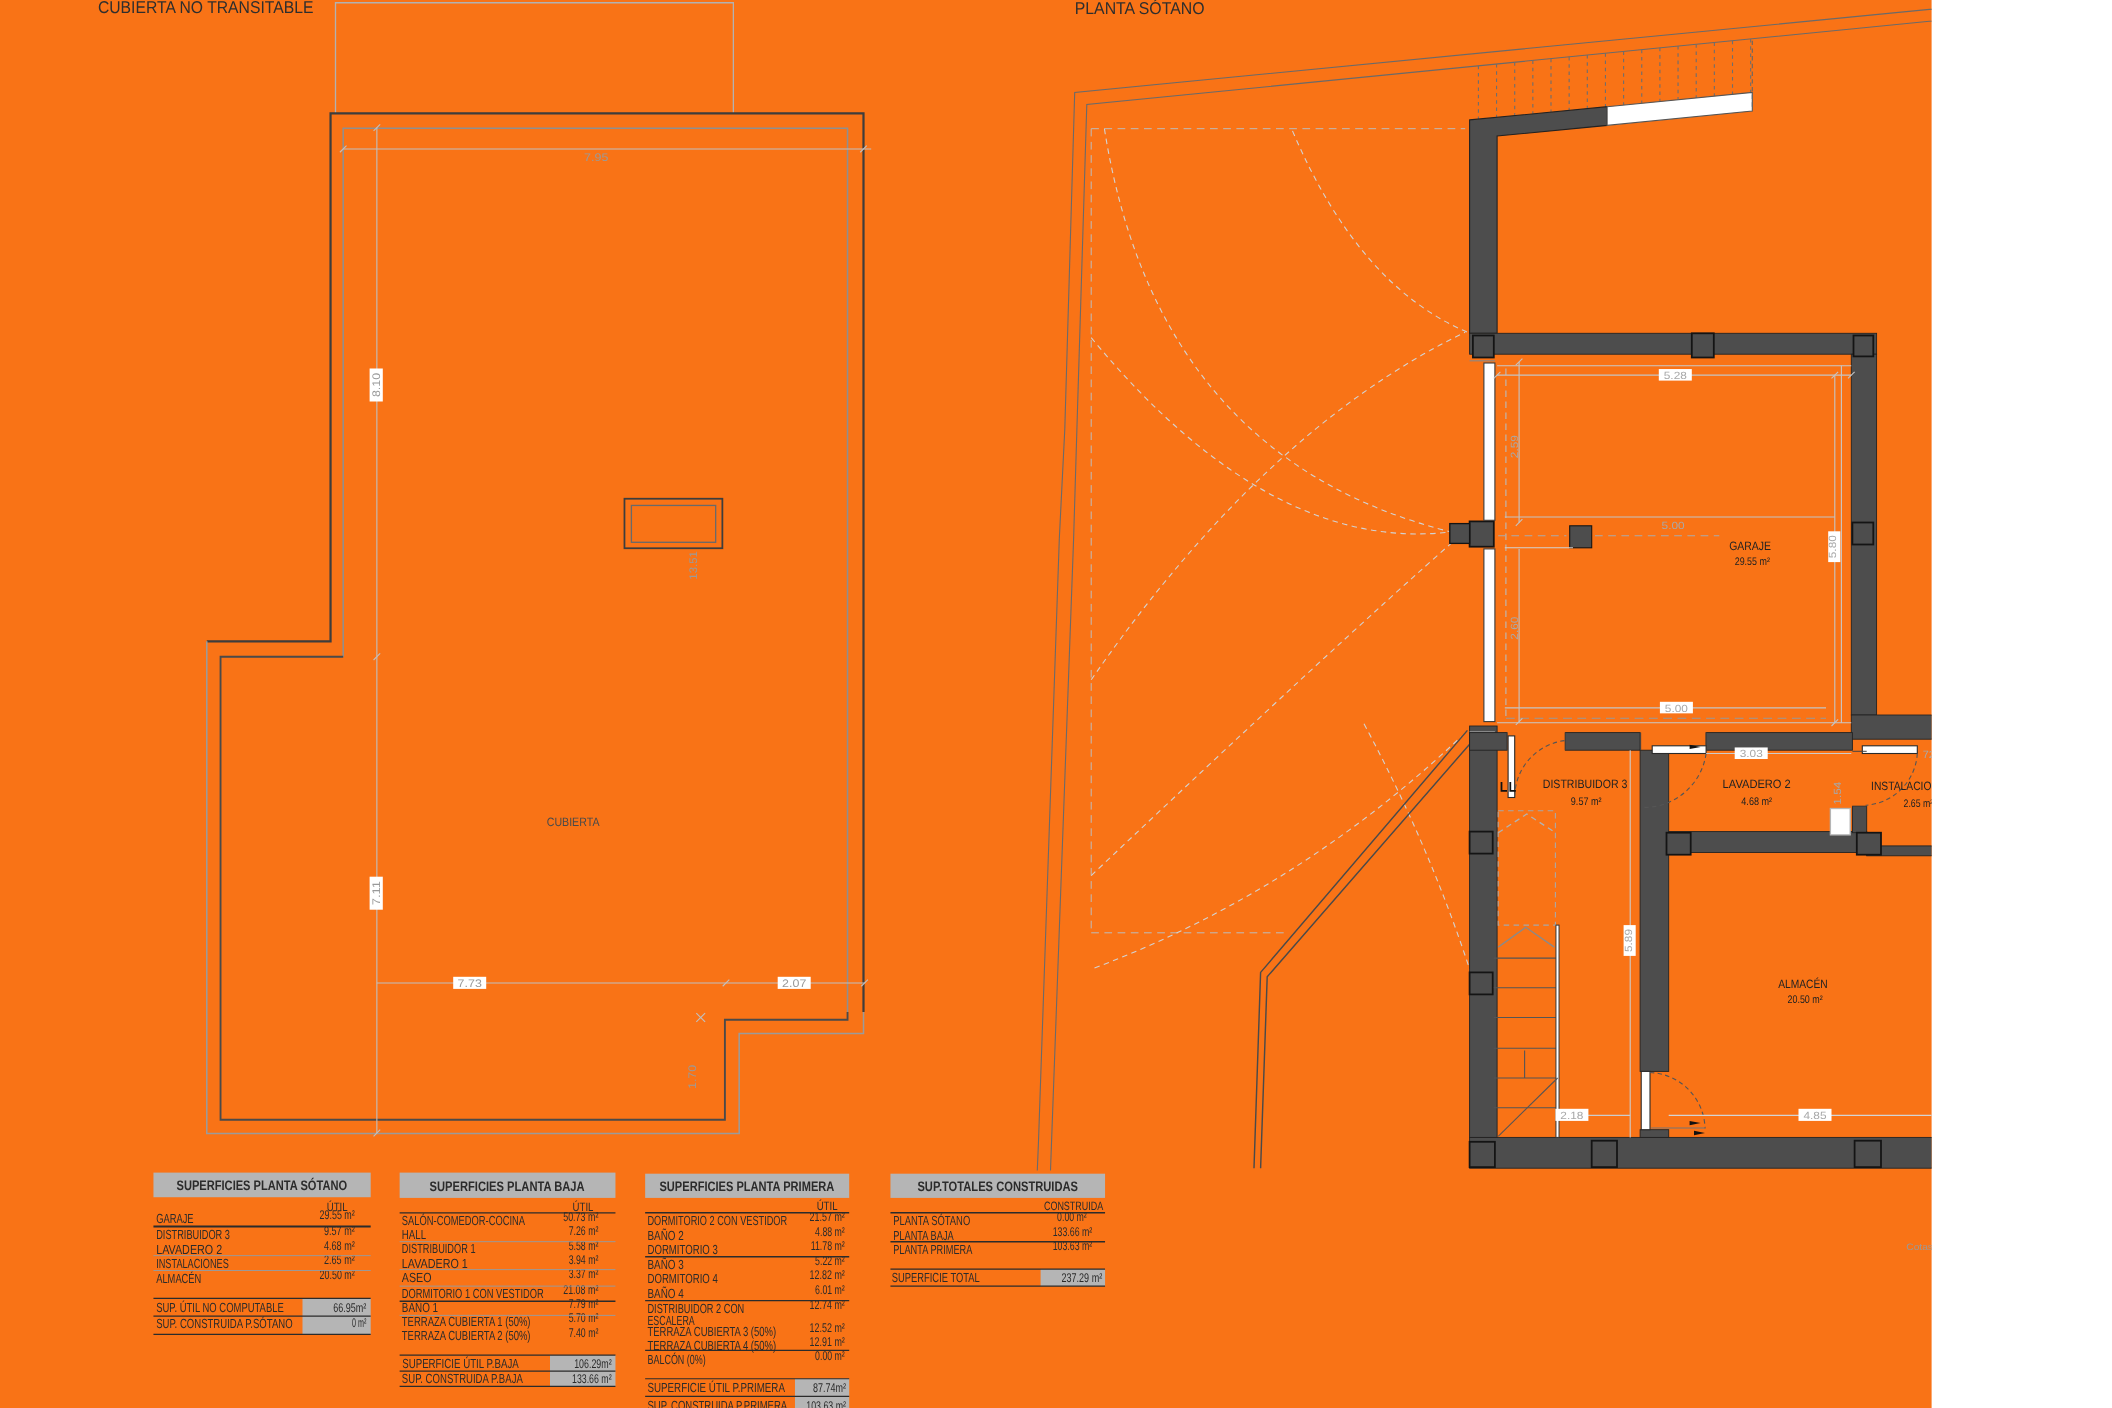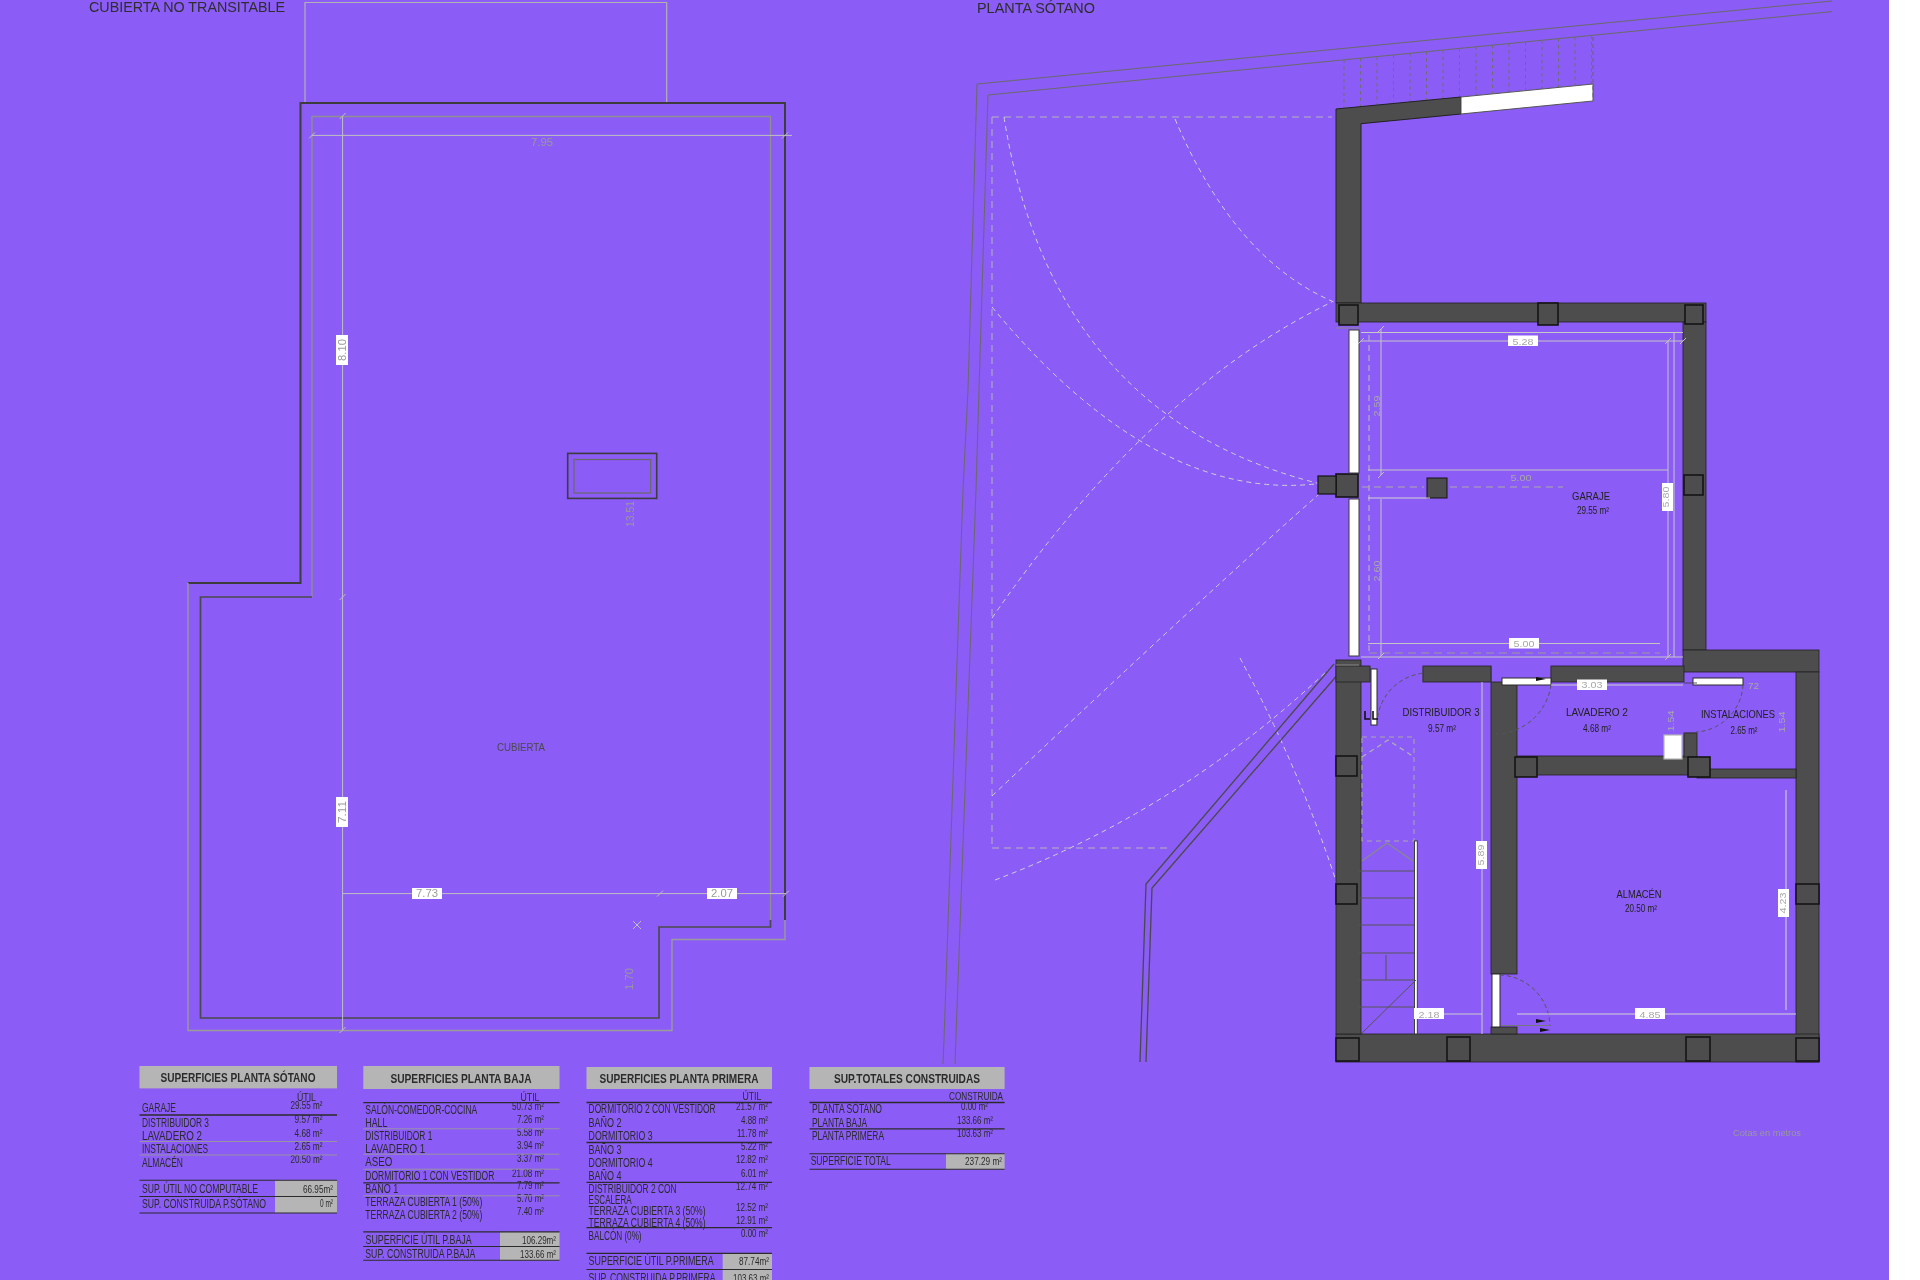--- a/index.html
+++ b/index.html
@@ -1,16 +1,16 @@
 <!DOCTYPE html>
 <html><head>
 <meta charset="utf-8">
 <style>
   html,body{margin:0;padding:0;background:#fff;}
-  #page{position:relative;width:1889px;height:1280px;background:#8b5cf6;overflow:hidden;text-align:right;}
+  #page{position:relative;width:1756px;height:1280px;background:#f97316;overflow:hidden;text-align:right;}
   svg{position:absolute;top:0;left:0;}
   text{font-family:"Liberation Sans", sans-serif;}
 </style>
 </head>
 <body>
 <div id="page">
 <svg width="1920" height="1280" viewBox="0 0 1920 1280">
 
 <text x="89" y="12" font-size="15.5" fill="#2e2e2e" textLength="196" lengthAdjust="spacingAndGlyphs">CUBIERTA NO TRANSITABLE</text>
 

